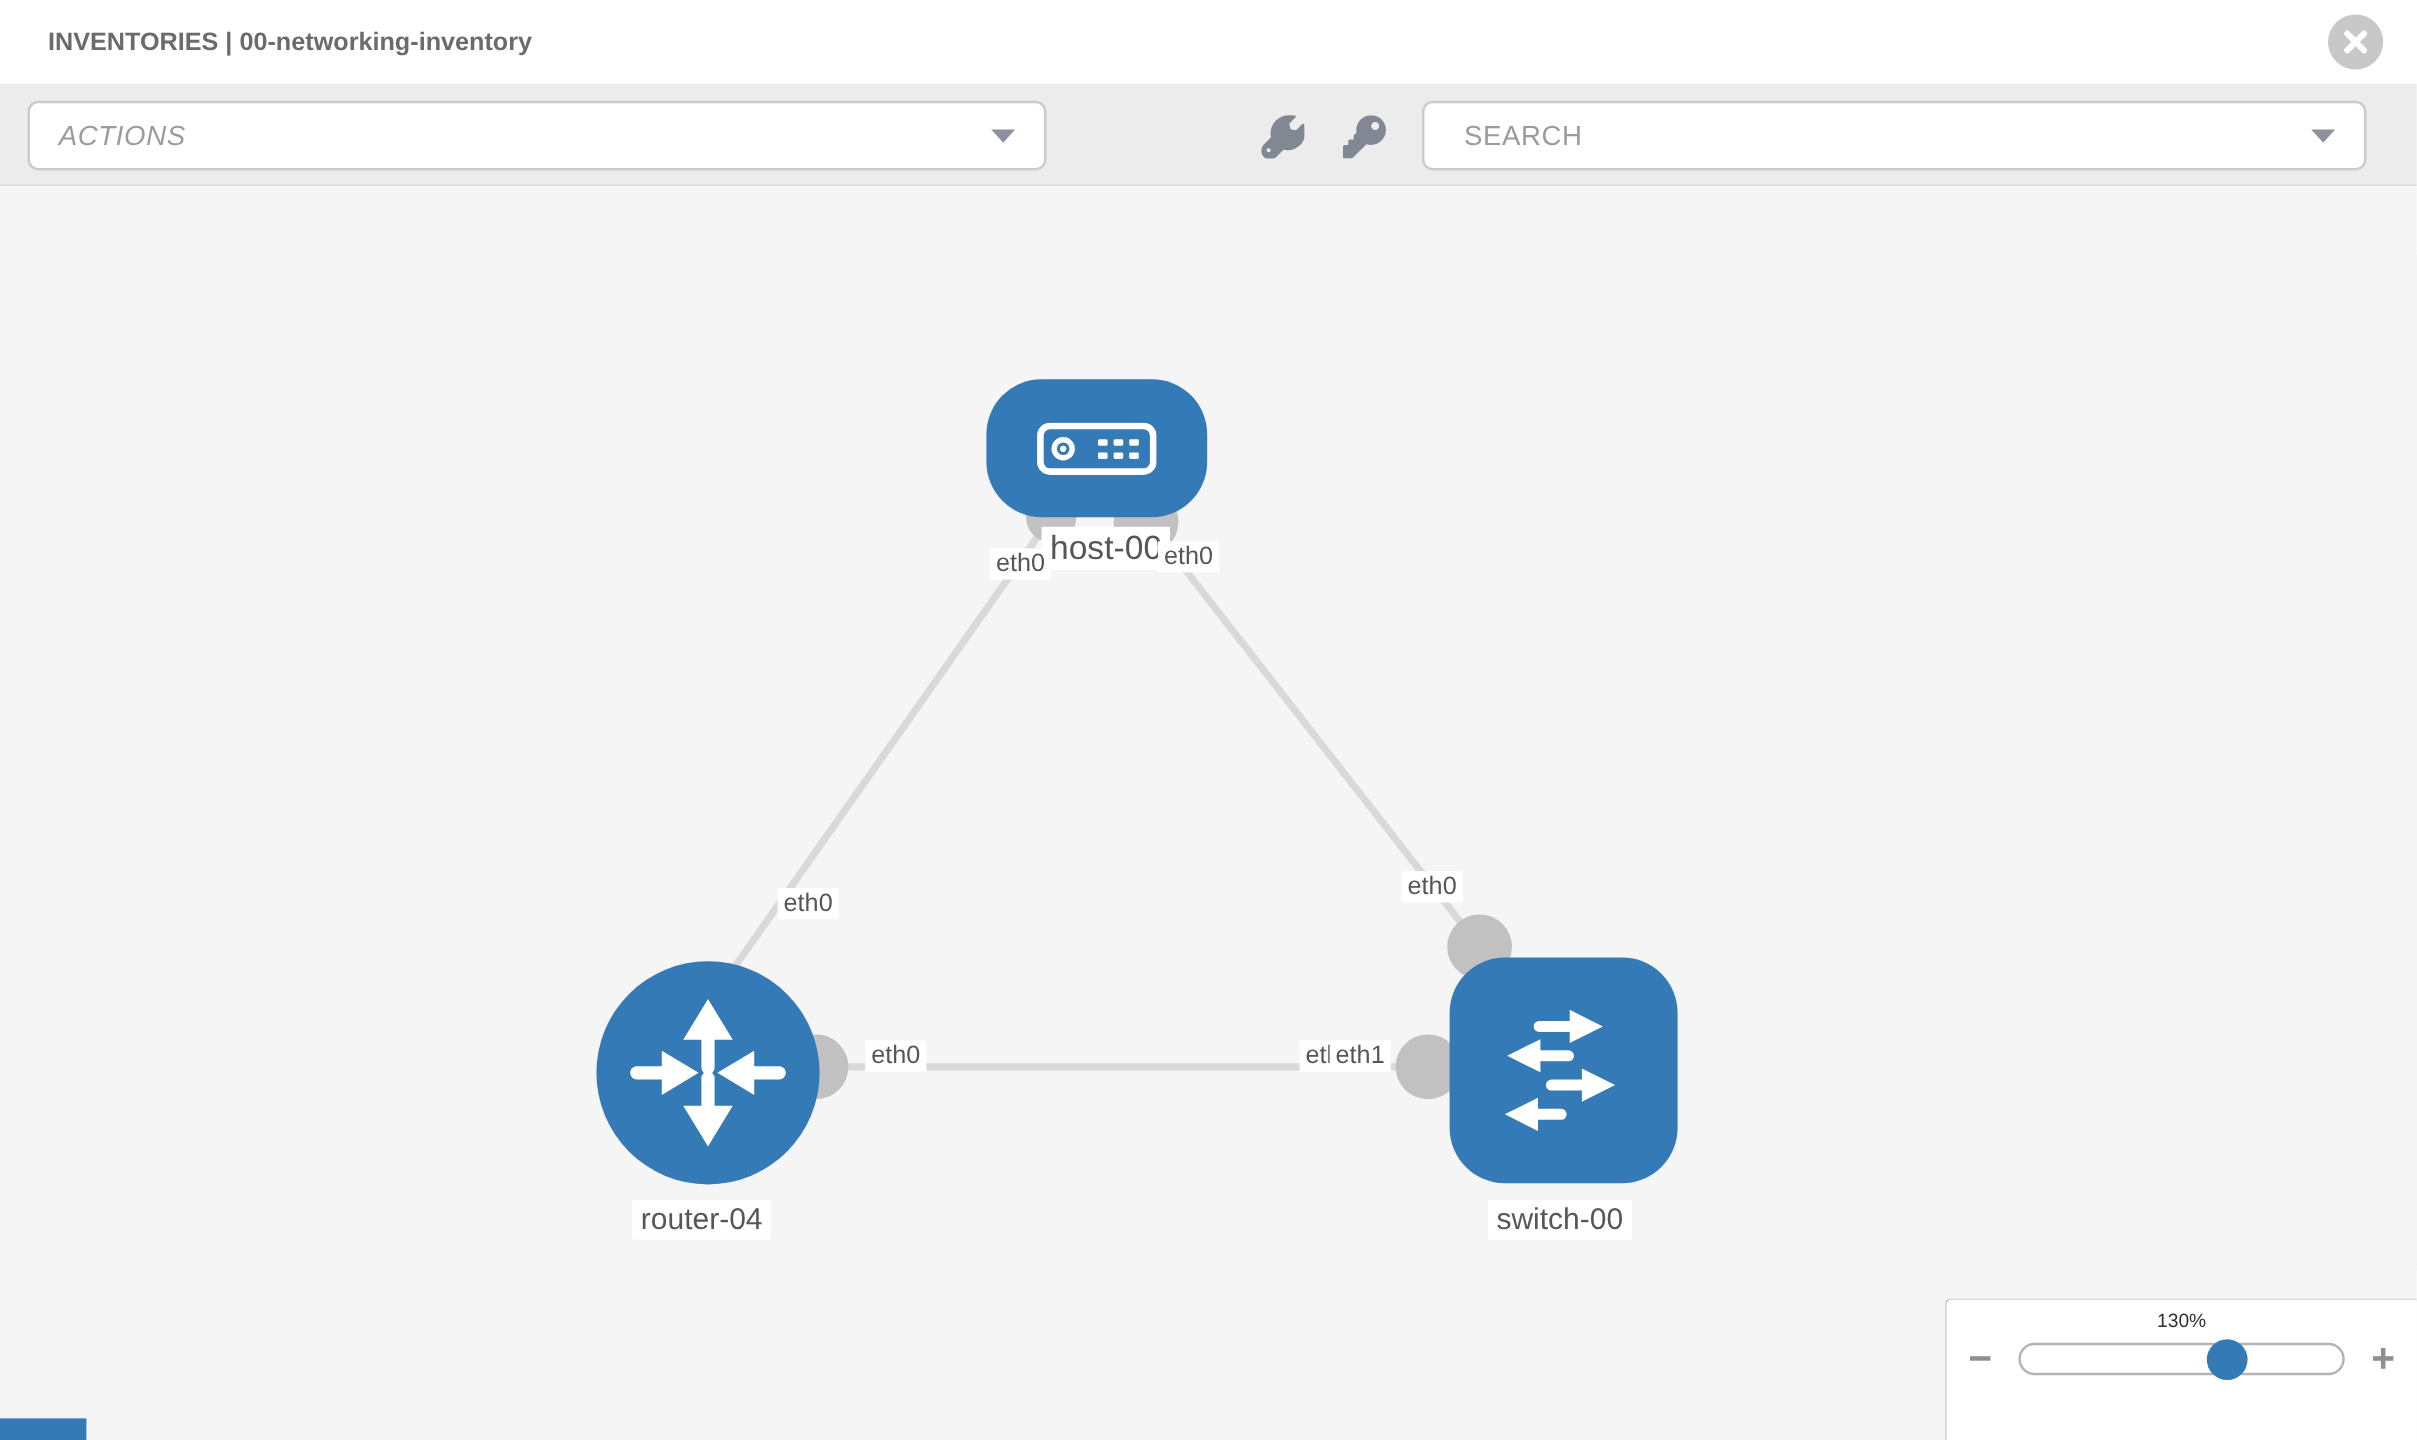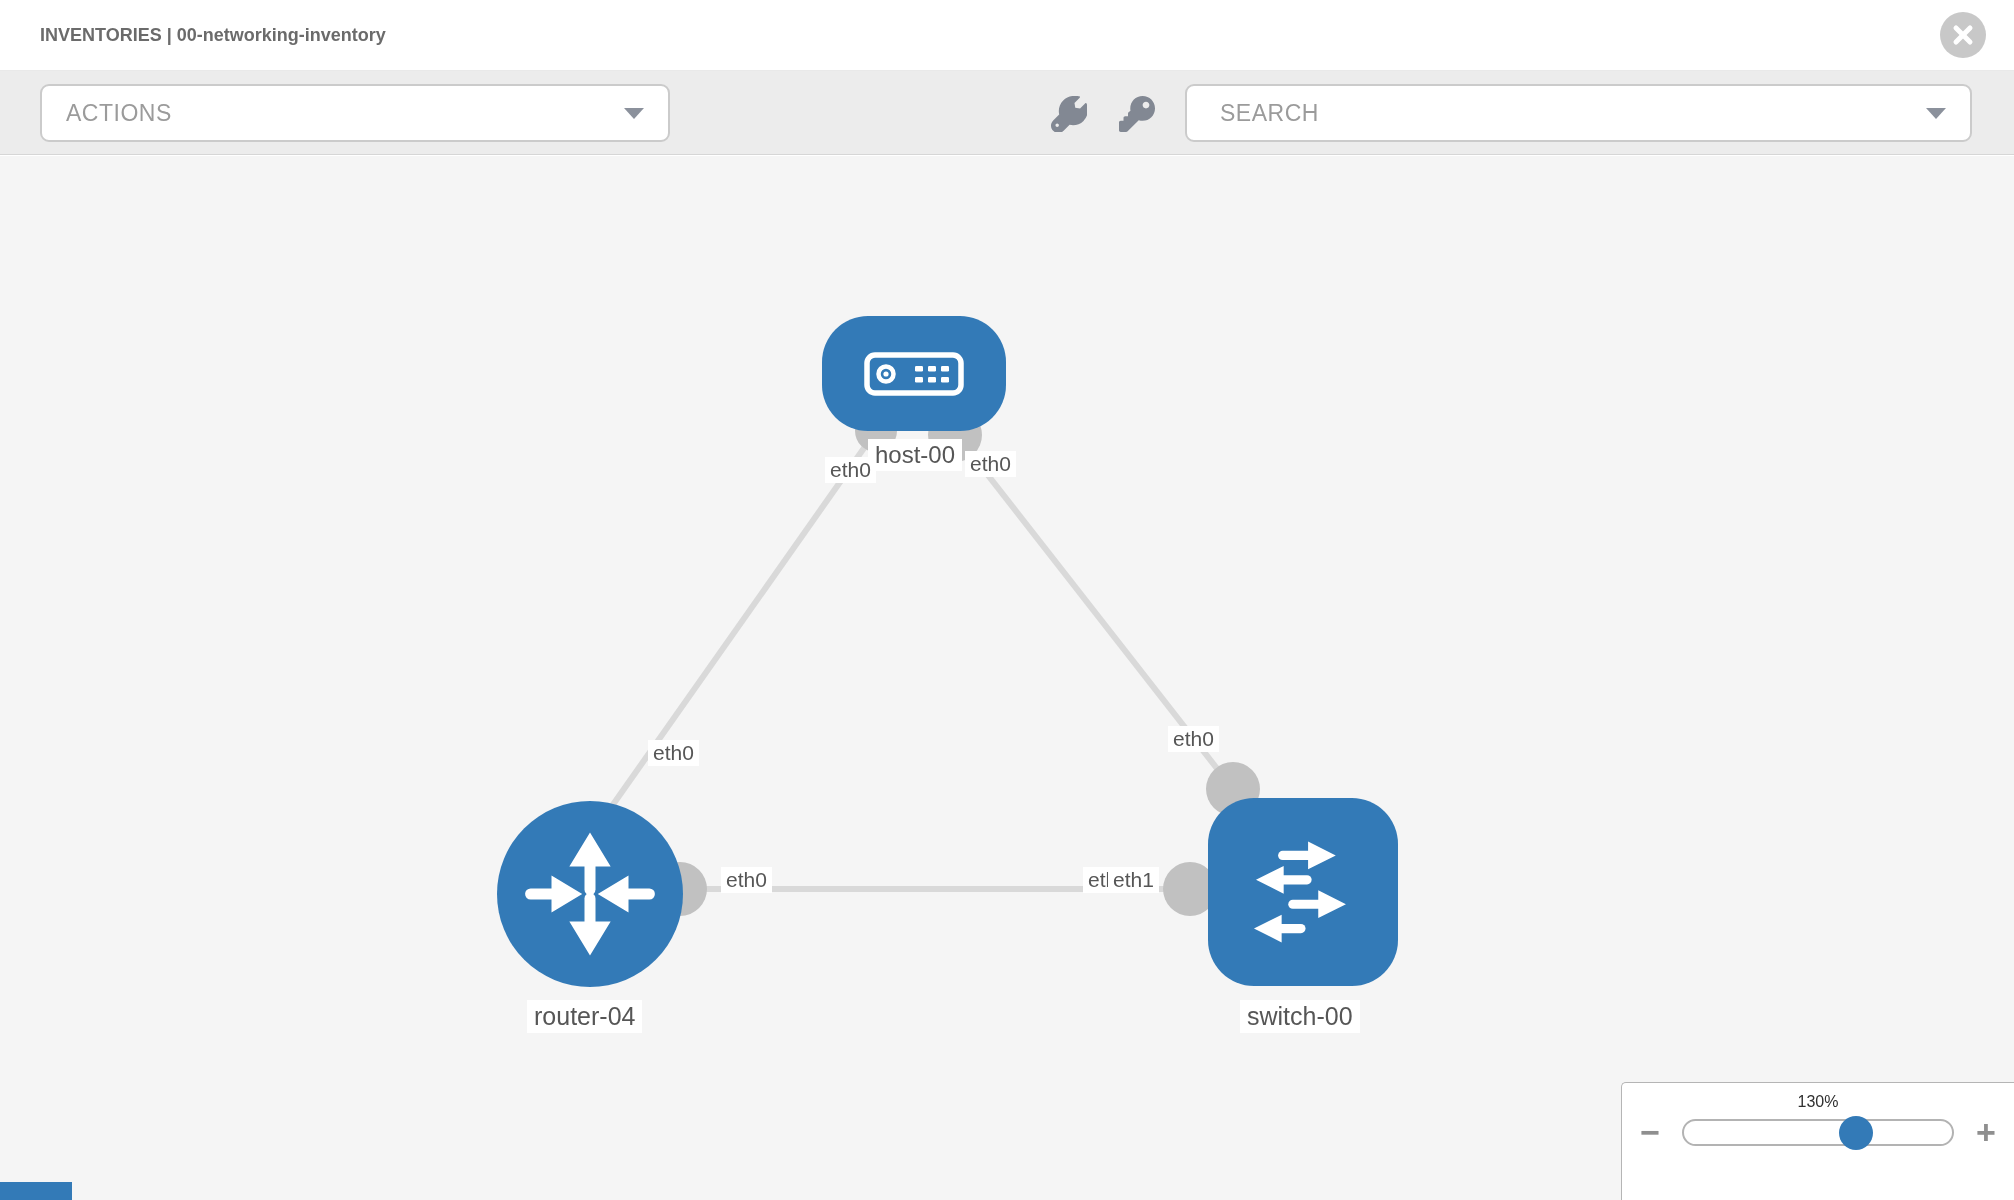--- a/index.html
+++ b/index.html
@@ -4,21 +4,21 @@
 <style>
   * { box-sizing: border-box; margin: 0; padding: 0; }
   html, body { width: 2014px; height: 1200px; overflow: hidden;
     font-family: "Liberation Sans", sans-serif; background: #fff; }
   .stage { position: relative; width: 2014px; height: 1200px; }
 
   
   .header { position: absolute; left: 0; top: 0; width: 2014px; height: 71px;
     background: #fff; border-bottom: 1px solid #e9e9e9; }
   .header .title { position: absolute; left: 40px; top: 0; height: 71px;
-    display: flex; align-items: center; font-size: 18px; font-weight: 700; color: #6b6b6b; }
+    display: flex; align-items: center; font-size: 21px; font-weight: 700; color: #6b6b6b; }
   .close-btn { position: absolute; left: 1940px; top: 12px; width: 46px; height: 46px;
     border-radius: 50%; background: #c8c8c8; cursor: pointer;
     display: flex; align-items: center; justify-content: center; }
 
   
   .toolbar { position: absolute; left: 0; top: 71px; width: 2014px; height: 84px;
     background: #ececec; border-bottom: 1px solid #d6d6d6; }
   .select-box { position: absolute; top: 13px; height: 58px; background: #fff;
     border: 2px solid #cbcbcb; border-radius: 9px; display: flex; align-items: center;
     padding: 0 24px; cursor: pointer; }
@@ -72,21 +72,21 @@
     <div class="title">INVENTORIES | 00-networking-inventory</div>
     <div class="close-btn">
       <svg width="24" height="24" viewBox="0 0 24 24">
         <line x1="5" y1="5" x2="19" y2="19" stroke="#fff" stroke-width="5" stroke-linecap="round"></line>
         <line x1="19" y1="5" x2="5" y2="19" stroke="#fff" stroke-width="5" stroke-linecap="round"></line>
       </svg>
     </div>
   </div>
 
   <div class="toolbar">
-    <div class="select-box" style="left:40px; width:630px;">
+    <div class="select-box" style="left:23px; width:849px;font-style:italic;">
       <span class="ph">ACTIONS</span>
       <span class="caret"></span>
     </div>
 
     <div class="tool-icon-btn" style="left:1050px;">
       <svg width="36" height="36" viewBox="0 0 512 512">
         <path fill="#828893" d="M507.73 109.1c-2.24-9.03-13.54-12.09-20.12-5.51l-74.36 74.36-67.88-11.31-11.31-67.88 74.36-74.36c6.62-6.62 3.43-17.9-5.66-20.16C319.23-16.6 230.31 7.45 173.62 64.12c-54.27 54.27-73.21 128.94-57.14 197.57L30.86 347.36c-41.15 41.15-41.15 107.31 0 148.46s107.31 41.15 148.46 0l85.34-85.34c68.9 16.82 143.32-2.41 197.57-56.66 56.91-56.92 80.93-146.03 45.5-244.72zM88 440c-13.25 0-24-10.75-24-24 0-13.26 10.75-24 24-24s24 10.74 24 24c0 13.25-10.75 24-24 24z"></path>
       </svg>
     </div>
     <div class="tool-icon-btn" style="left:1118px;">
@@ -153,21 +153,21 @@
           <path d="M64,48 L38,48"></path>
           <polygon points="40,36 40,60 16,48" stroke-width="2"></polygon>
           <path d="M50,72 L78,72"></path>
           <polygon points="76,60 76,84 100,72" stroke-width="2"></polygon>
           <path d="M58,96 L36,96"></path>
           <polygon points="38,84 38,108 14,96" stroke-width="2"></polygon>
         </g>
       </svg>
     </div>
 
-    <div class="graph-label node-label" style="left:868px; top:283px; font-size:24px;">host-00</div>
+    <div class="graph-label node-label" style="left:868px; top:283px; font-size:28px;">host-00</div>
     <div class="graph-label node-label" style="left:527px; top:844px;">router-04</div>
     <div class="graph-label node-label" style="left:1240px; top:844px;">switch-00</div>
 
     <div class="graph-label if-label" style="left:825px; top:301px;">eth0</div>
     <div class="graph-label if-label" style="left:965px; top:295px;">eth0</div>
     <div class="graph-label if-label" style="left:648px; top:584px;">eth0</div>
     <div class="graph-label if-label" style="left:1168px; top:570px;">eth0</div>
     <div class="graph-label if-label" style="left:721px; top:711px;">eth0</div>
     <div class="graph-label if-label" style="left:1083px; top:711px; z-index:4;">eth0</div>
     <div class="graph-label if-label" style="left:1108px; top:711px; z-index:5;">eth1</div>

